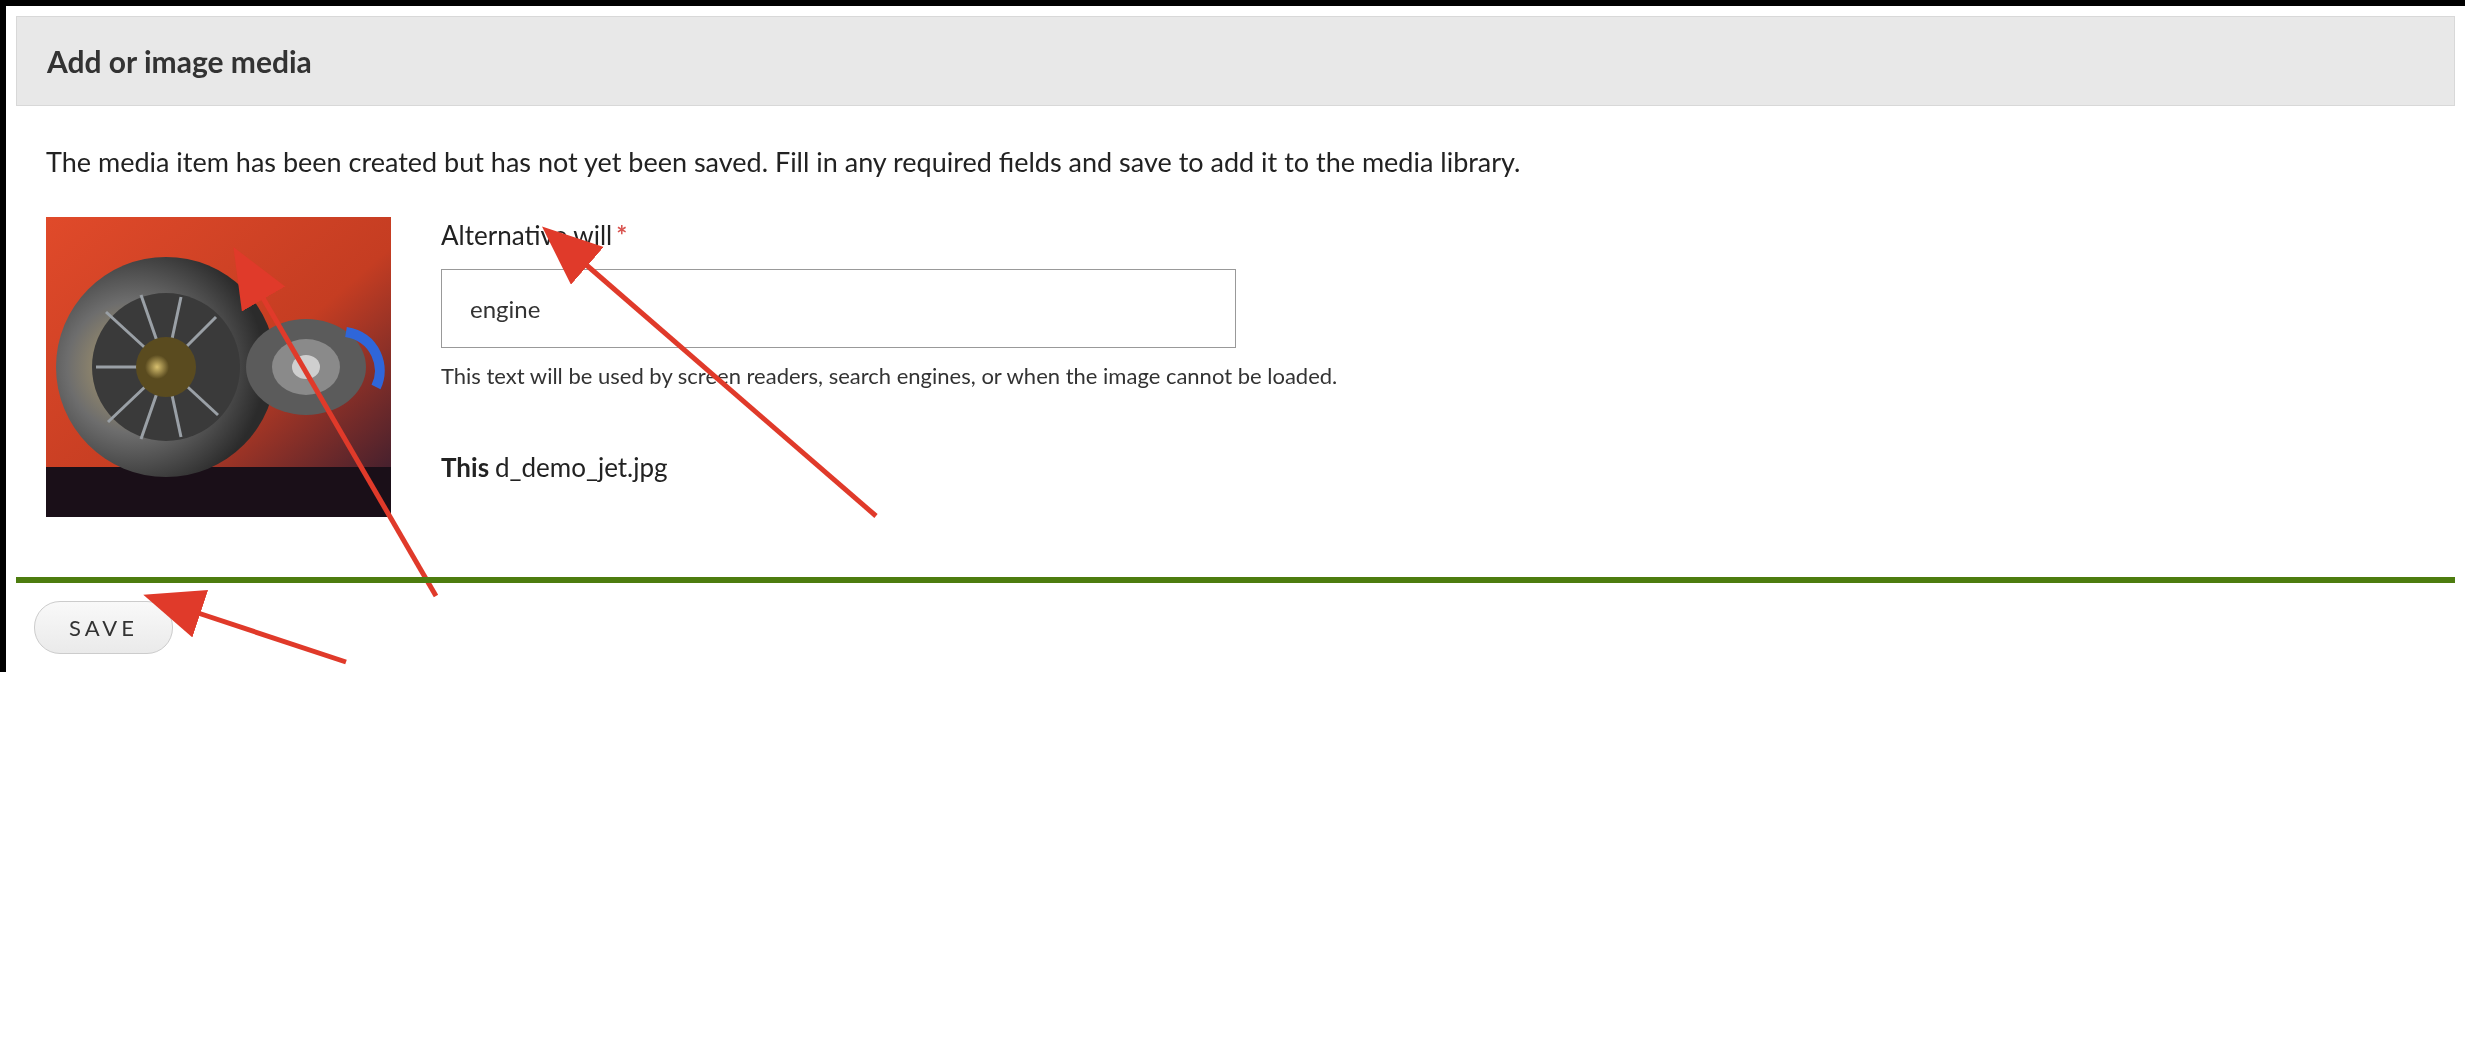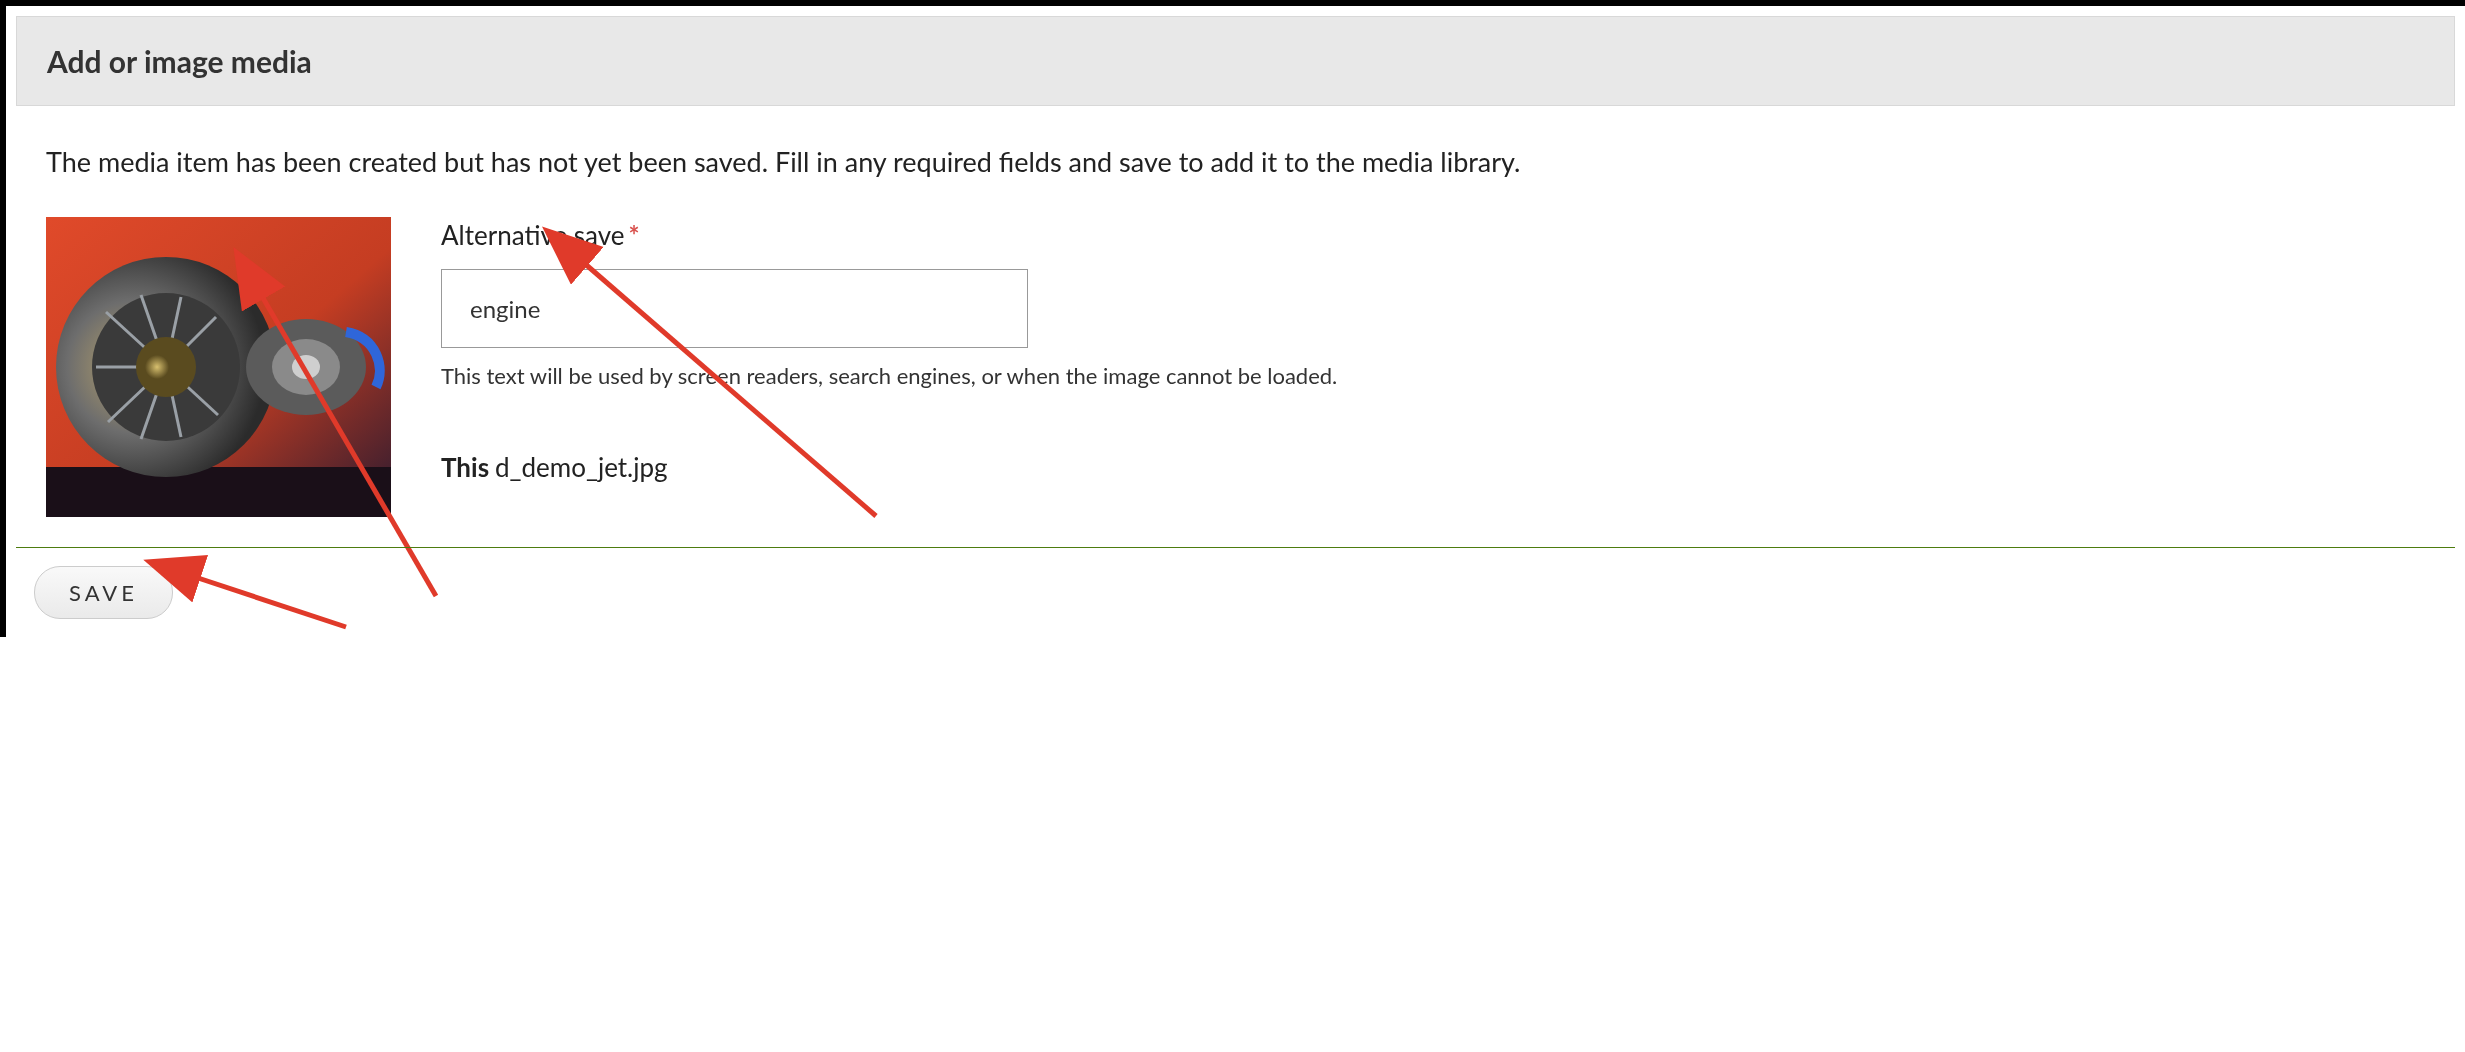--- a/index.html
+++ b/index.html
@@ -59,21 +59,21 @@
       font-size: 26px;
       color: #222;
       margin-bottom: 18px;
     }
     .required-asterisk {
       color: #d9534f;
       margin-left: 4px;
       font-weight: 700;
     }
     .text-input {
-      width: 587px;
+      width: 795px;
       max-width: 100%;
       padding: 24px 28px;
       font-size: 24px;
       border: 1px solid #999;
       background: #fff;
       color: #333;
       outline: none;
       font-family: inherit;
     }
     .help-text {
@@ -88,22 +88,23 @@
     .name-label {
       font-weight: 700;
       color: #222;
     }
     .name-value {
       color: #222;
       font-weight: 400;
       margin-left: 6px;
     }
     .footer {
-      border-top: 1px solid #4d7c0f;
+      border-top: 6px solid #4d7c0f;
       padding: 18px 18px 18px 18px;
+      margin-top: 30px;
     }
     .save-btn {
       background: linear-gradient(#f9f9f9, #eaeaea);
       border: 1px solid #ccc;
       border-radius: 26px;
       padding: 12px 34px;
       font-size: 22px;
       letter-spacing: 4px;
       color: #333;
       cursor: pointer;
@@ -166,21 +167,21 @@
             <ellipse cx="120" cy="150" rx="30" ry="30" fill="url(#rg2)"></ellipse>
             <ellipse cx="260" cy="150" rx="60" ry="48" fill="#5b5b5b"></ellipse>
             <ellipse cx="260" cy="150" rx="34" ry="28" fill="#8a8a8a"></ellipse>
             <ellipse cx="260" cy="150" rx="14" ry="12" fill="#cfcfcf"></ellipse>
             <path d="M300 115 C330 120 340 150 330 170" stroke="#2f66d9" stroke-width="10" fill="none"></path>
           </svg>
         </div>
 
         <div class="fields">
           <div class="field-label">
-            <span>Alternative save</span><span class="required-asterisk">*</span>
+            <span>Alternative will</span><span class="required-asterisk">*</span>
           </div>
           <input type="text" class="text-input" value="engine" style="">
           <div class="help-text">This text will be used by screen readers, search engines, or when the image cannot be loaded.</div>
 
           <div class="name-row">
             <span class="name-label">This</span><span class="name-value">d_demo_jet.jpg</span>
           </div>
         </div>
       </div>
 

